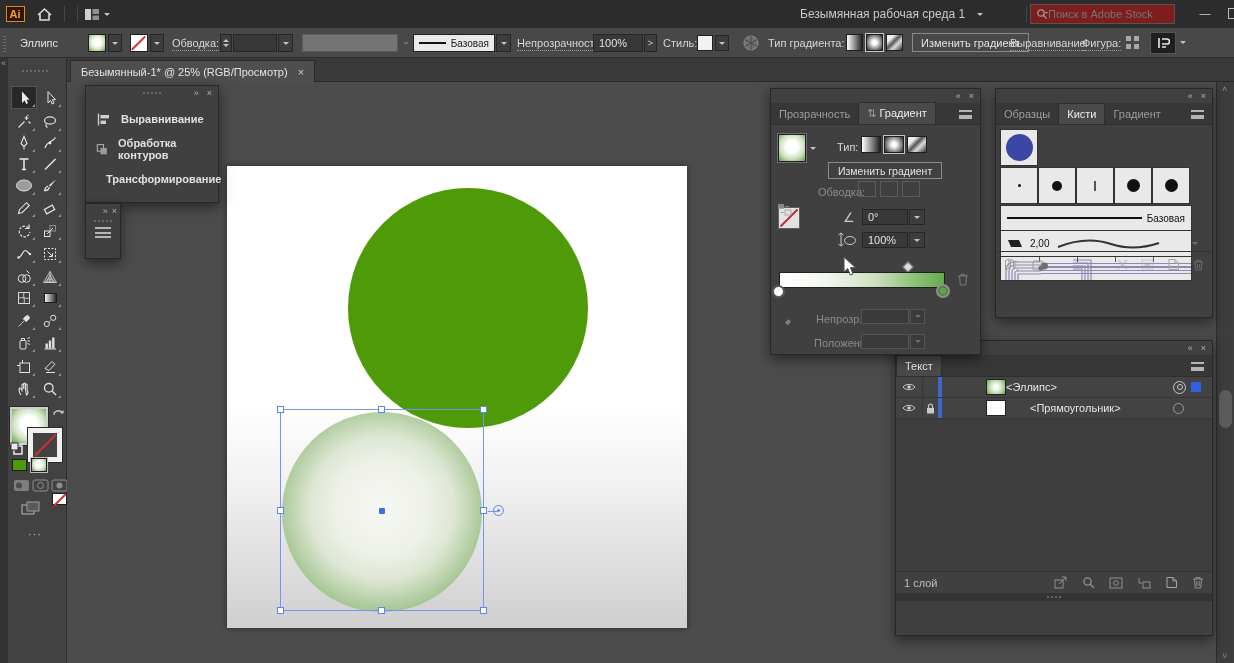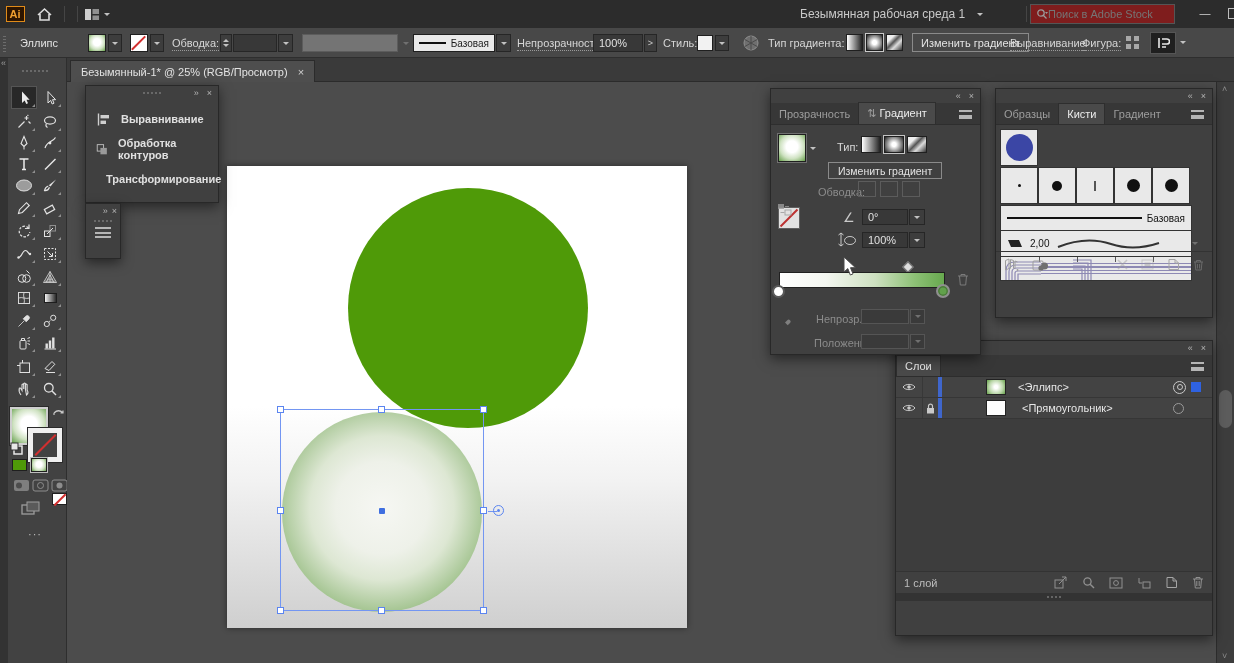--- a/index.html
+++ b/index.html
@@ -489,37 +489,37 @@
       <span class="hamb" style="width:16px;height:11px"></span>
     </div>
   </div>
 
   <div class="panel" style="left:895px;top:340px;width:318px;height:296px;z-index:2">
     <div class="phdr">
       <span>«</span>
       <span>×</span>
     </div>
     <div class="ptabs">
-      <span class="ptab on">Слои</span>
+      <span class="ptab on">Текст</span>
       <span class="hamb" style="position:absolute;right:8px;top:7px"></span>
     </div>
 
 
     <div class="r" style="height:21px;background:#434343;border-bottom:1px solid #363636;position:relative">
       <span class="r" style="width:26px;justify-content:center">
         <svg width="14" height="10" viewBox="0 0 14 10">
             <path d="M1 5 C3.5 1.5 10.5 1.5 13 5 C10.5 8.5 3.5 8.5 1 5 Z" fill="none" stroke="#c9c9c9"></path>
             <circle cx="7" cy="5" r="1.8" fill="#c9c9c9"></circle>
           </svg>
       </span>
       <span style="width:16px;border-left:1px solid #383838;height:100%"></span>
       <span style="width:4px;height:100%;background:#3f66cc"></span>
       <span style="width:44px"></span>
       <span style="width:20px;height:16px;border:1px solid #222;background:radial-gradient(circle,#ffffff 15%,#bcd8ab 60%,#67a04b 100%)"></span>
-      <span style="margin-left:12px;color:#e6e6e6">&lt;Эллипс&gt;</span>
+      <span style="margin-left:0;color:#e6e6e6">&lt;Эллипс&gt;</span>
       <span class="ab" style="right:26px;width:13px;height:13px;border:1px solid #c9c9c9;border-radius:50%;display:flex;align-items:center;justify-content:center">
         <i style="width:6px;height:6px;border:1px solid #c9c9c9;border-radius:50%"></i>
       </span>
       <span class="ab" style="right:11px;width:10px;height:10px;background:#2f62e0"></span>
     </div>
 
 
     <div class="r" style="height:21px;background:#434343;border-bottom:1px solid #363636;position:relative">
       <span class="r" style="width:26px;justify-content:center">
         <svg width="14" height="10" viewBox="0 0 14 10">
@@ -529,21 +529,21 @@
       </span>
       <span class="r" style="width:16px;border-left:1px solid #383838;height:100%;justify-content:center">
         <svg width="9" height="11" viewBox="0 0 9 11">
             <rect x="1" y="5" width="7" height="5.5" fill="#c9c9c9"></rect>
             <path d="M2.5 5 V3.2 a2 2 0 0 1 4 0 V5" fill="none" stroke="#c9c9c9" stroke-width="1.2"></path>
           </svg>
       </span>
       <span style="width:4px;height:100%;background:#3f66cc"></span>
       <span style="width:44px"></span>
       <span style="width:20px;height:16px;border:1px solid #222;background:#fdfdfd"></span>
-      <span style="margin-left:16px;color:#e6e6e6">&lt;Прямоугольник&gt;</span>
+      <span style="margin-left:24px;color:#e6e6e6">&lt;Прямоугольник&gt;</span>
       <span class="ab" style="right:28px;width:11px;height:11px;border:1px solid #9a9a9a;border-radius:50%"></span>
     </div>
 
     <div style="height:152px;background:#3d3d3d"></div>
 
     <div class="r" style="height:22px;border-top:1px solid #333;padding:0 8px;gap:14px">
       <span style="color:#bdbdbd">1 слой</span>
       <span style="flex:1"></span>
       <svg width="14" height="13" viewBox="0 0 14 13">
           <rect x="1" y="4" width="8" height="8" fill="none" stroke="#909090"></rect>

